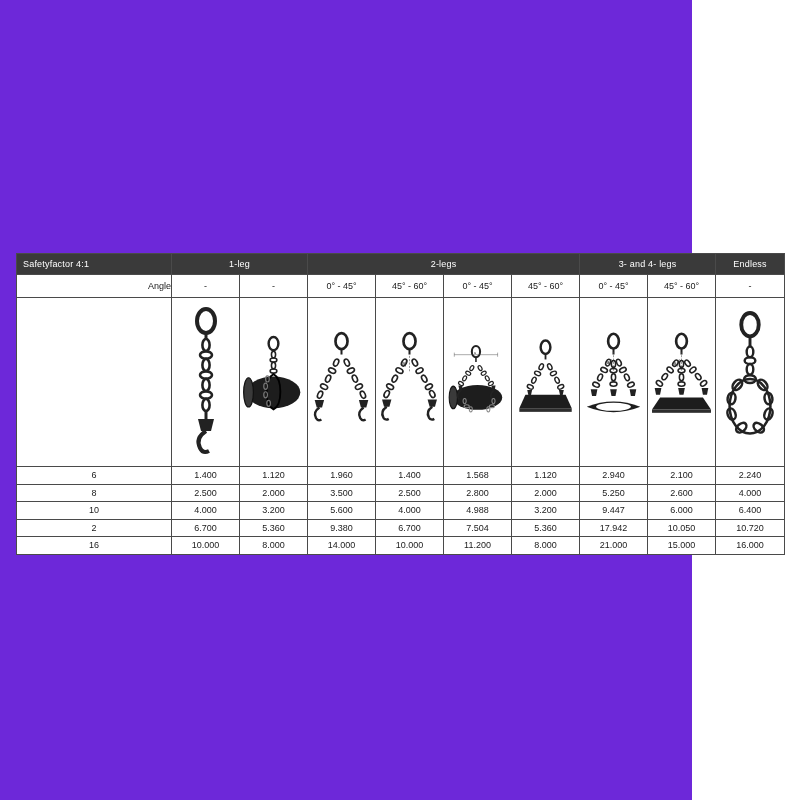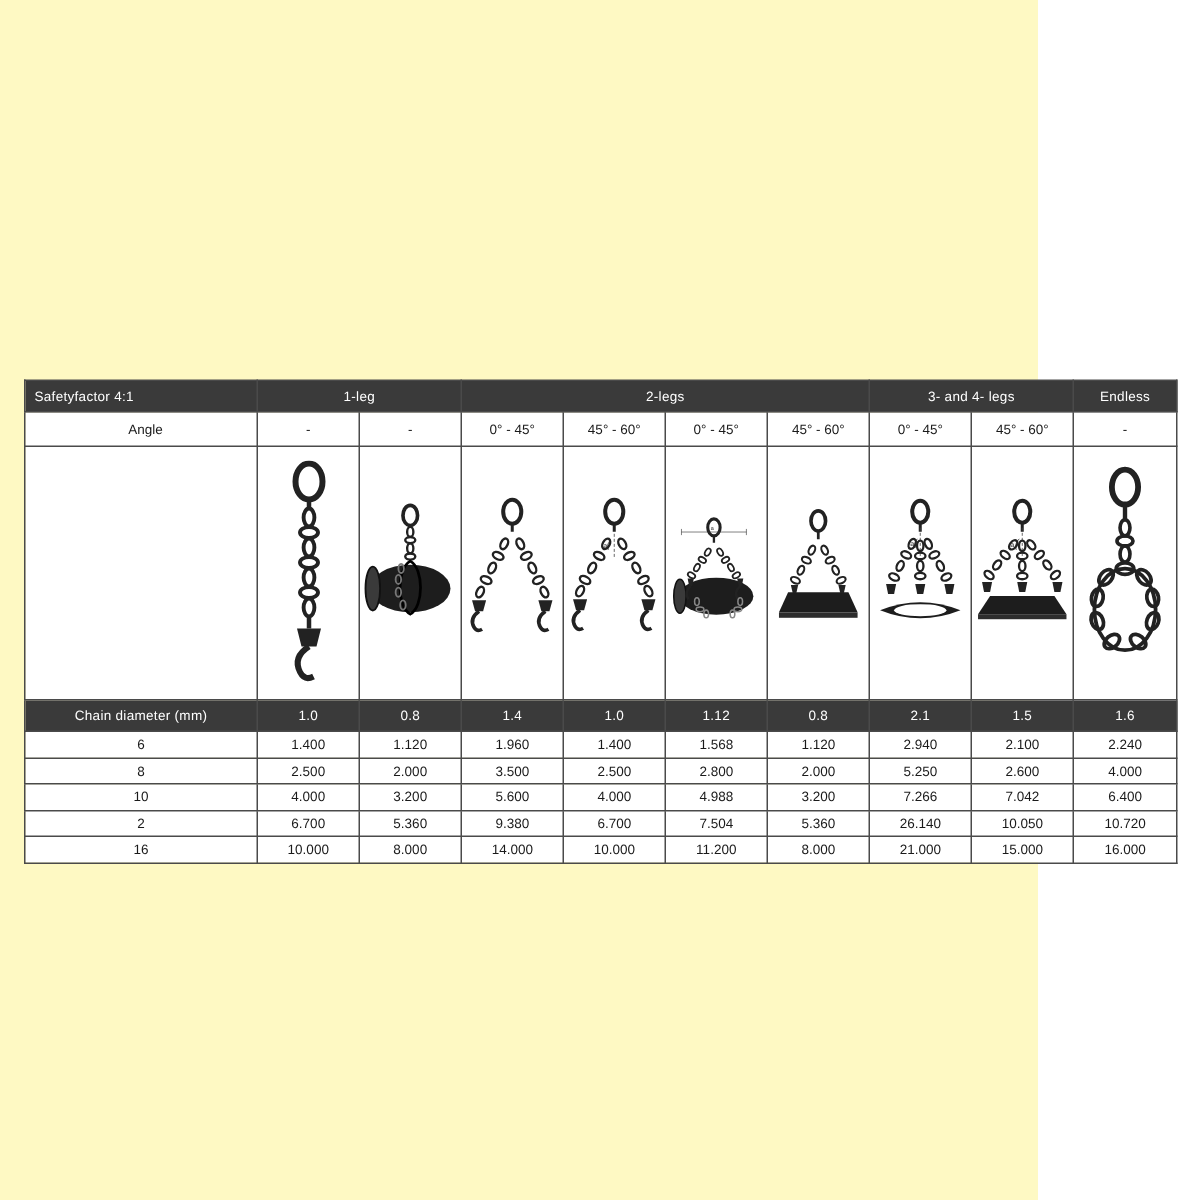--- a/index.html
+++ b/index.html
@@ -7,21 +7,21 @@
     padding: 0;
     background: #ffffff;
     width: 800px;
     height: 800px;
     font-family: "Liberation Sans", sans-serif;
   }
   #page {
     position: relative;
     width: 692px;
     height: 800px;
-    background: #fef9c3;
+    background: #6d28d9;
   }
   .table-wrap {
     position: absolute;
     left: 16px;
     top: 253px;
     width: 768px;
   }
   table.chart {
     border-collapse: collapse;
     width: 768px;
@@ -47,21 +47,21 @@
   }
   .hdr-dark.left {
     text-align: left;
     padding-left: 6px !important;
   }
   .angle-row td {
     height: 22px;
     font-size: 9px;
   }
   .angle-row td.left {
-    text-align: center;
+    text-align: right;
     padding-left: 6px !important;
   }
   .diagram-row td {
     height: 168px;
     vertical-align: middle;
     padding: 0 !important;
   }
   .diagram-row td.blank {
     background: #ffffff;
   }
@@ -364,32 +364,20 @@
                   <ellipse cx="54" cy="108" rx="4" ry="6" transform="rotate(20 54 108)"></ellipse>
                   <ellipse cx="54" cy="92" rx="4" ry="6" transform="rotate(-10 54 92)"></ellipse>
                   <ellipse cx="48" cy="78" rx="4" ry="6" transform="rotate(-40 48 78)"></ellipse>
                   <ellipse cx="35" cy="72" rx="6" ry="4"></ellipse>
                 </g>
               </svg>
             </div>
           </td>
         </tr>
 
-        <tr>
-          <td class="hdr-dark">Chain diameter (mm)</td>
-          <td class="hdr-dark">1.0</td>
-          <td class="hdr-dark">0.8</td>
-          <td class="hdr-dark">1.4</td>
-          <td class="hdr-dark">1.0</td>
-          <td class="hdr-dark">1.12</td>
-          <td class="hdr-dark">0.8</td>
-          <td class="hdr-dark">2.1</td>
-          <td class="hdr-dark">1.5</td>
-          <td class="hdr-dark">1.6</td>
-        </tr>
 
         <tr class="data-row">
           <td class="first">6</td>
           <td>1.400</td>
           <td>1.120</td>
           <td>1.960</td>
           <td>1.400</td>
           <td>1.568</td>
           <td>1.120</td>
           <td>2.940</td>
@@ -409,33 +397,33 @@
           <td>4.000</td>
         </tr>
         <tr class="data-row">
           <td class="first">10</td>
           <td>4.000</td>
           <td>3.200</td>
           <td>5.600</td>
           <td>4.000</td>
           <td>4.988</td>
           <td>3.200</td>
-          <td>7.266</td>
-          <td>7.042</td>
+          <td>9.447</td>
+          <td>6.000</td>
           <td>6.400</td>
         </tr>
         <tr class="data-row">
           <td class="first">2</td>
           <td>6.700</td>
           <td>5.360</td>
           <td>9.380</td>
           <td>6.700</td>
           <td>7.504</td>
           <td>5.360</td>
-          <td>26.140</td>
+          <td>17.942</td>
           <td>10.050</td>
           <td>10.720</td>
         </tr>
         <tr class="data-row">
           <td class="first">16</td>
           <td>10.000</td>
           <td>8.000</td>
           <td>14.000</td>
           <td>10.000</td>
           <td>11.200</td>

